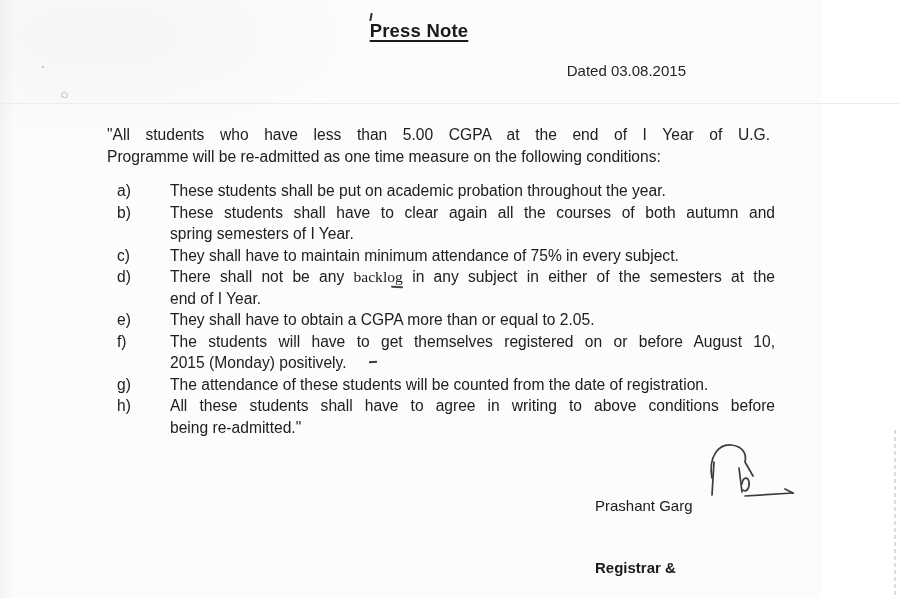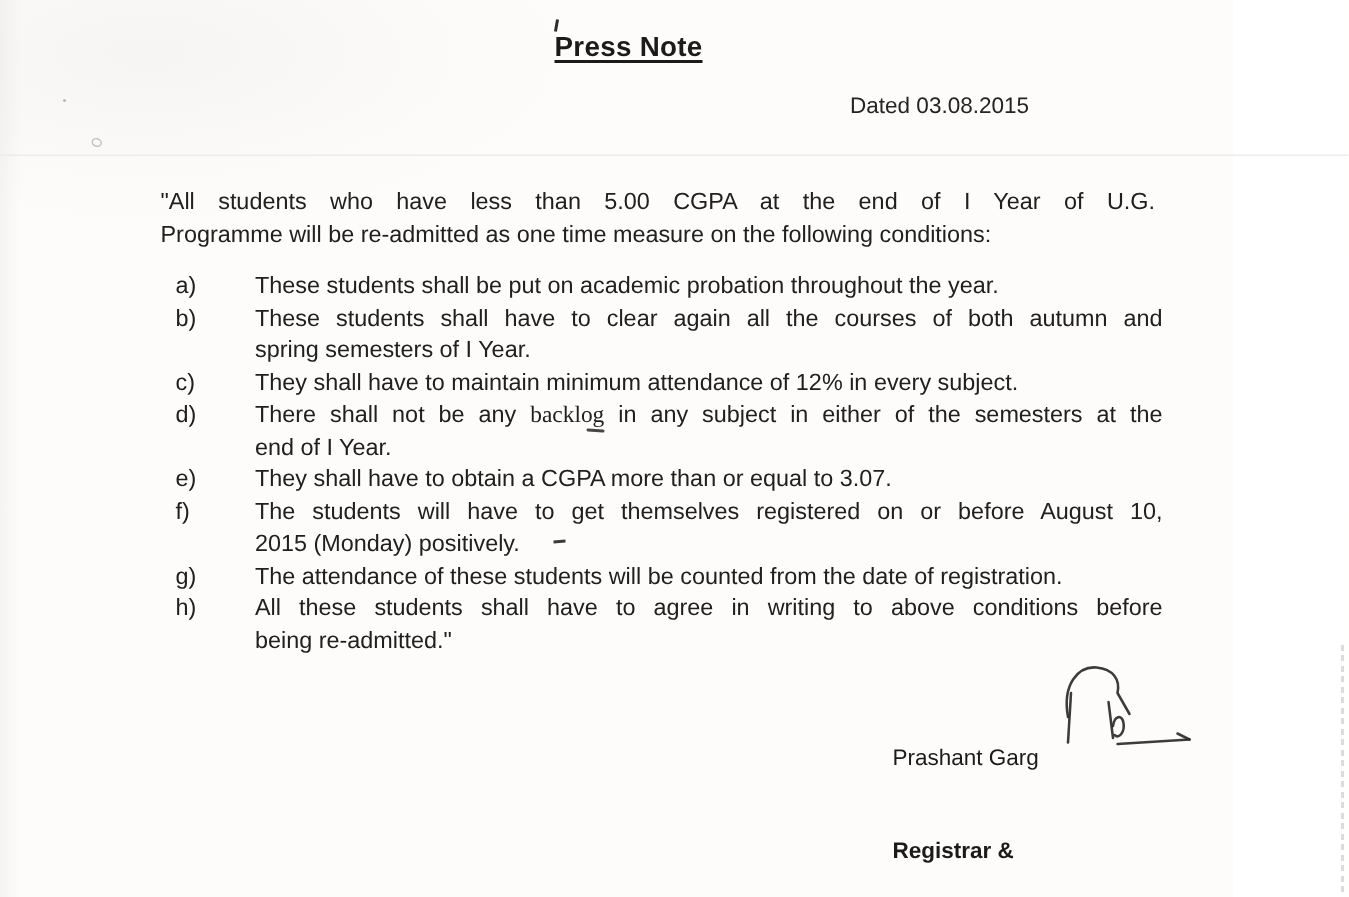--- a/index.html
+++ b/index.html
@@ -152,37 +152,37 @@
       <span class="lbl">b)</span>
       <span class="txt">
         <span class="ln j">These students shall have to clear again all the courses of both autumn and</span>
         <span class="ln">spring semesters of I Year.</span>
       </span>
     </li>
 
     <li class="cond">
       <span class="lbl">c)</span>
       <span class="txt">
-        <span class="ln">They shall have to maintain minimum attendance of 12% in every subject.</span>
+        <span class="ln">They shall have to maintain minimum attendance of 75% in every subject.</span>
         <span class="ln"></span>
       </span>
     </li>
 
     <li class="cond">
       <span class="lbl">d)</span>
       <span class="txt">
         <span class="ln j"><span>There shall not be any </span><span class="scribble-under">backlog</span><span> in any subject in either of the semesters at the</span></span>
         <span class="ln">end of I Year.</span>
       </span>
     </li>
 
     <li class="cond">
       <span class="lbl">e)</span>
       <span class="txt">
-        <span class="ln">They shall have to obtain a CGPA more than or equal to 3.07.</span>
+        <span class="ln">They shall have to obtain a CGPA more than or equal to 2.05.</span>
         <span class="ln"></span>
       </span>
     </li>
 
     <li class="cond">
       <span class="lbl">f)</span>
       <span class="txt">
         <span class="ln j">The students will have to get themselves registered on or before August 10,</span>
         <span class="ln dash-after">2015 (Monday) positively.</span>
       </span>

